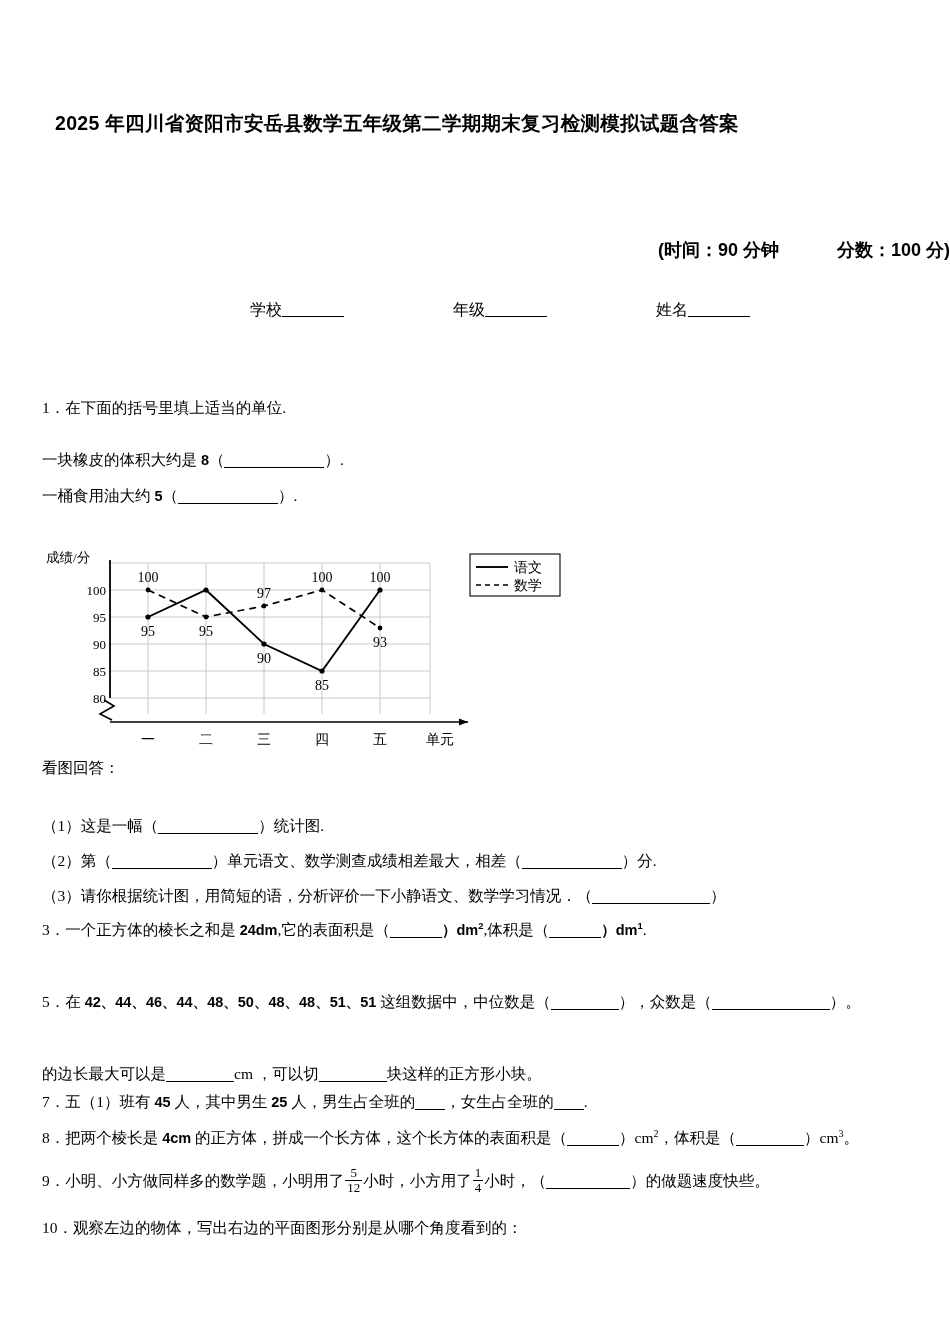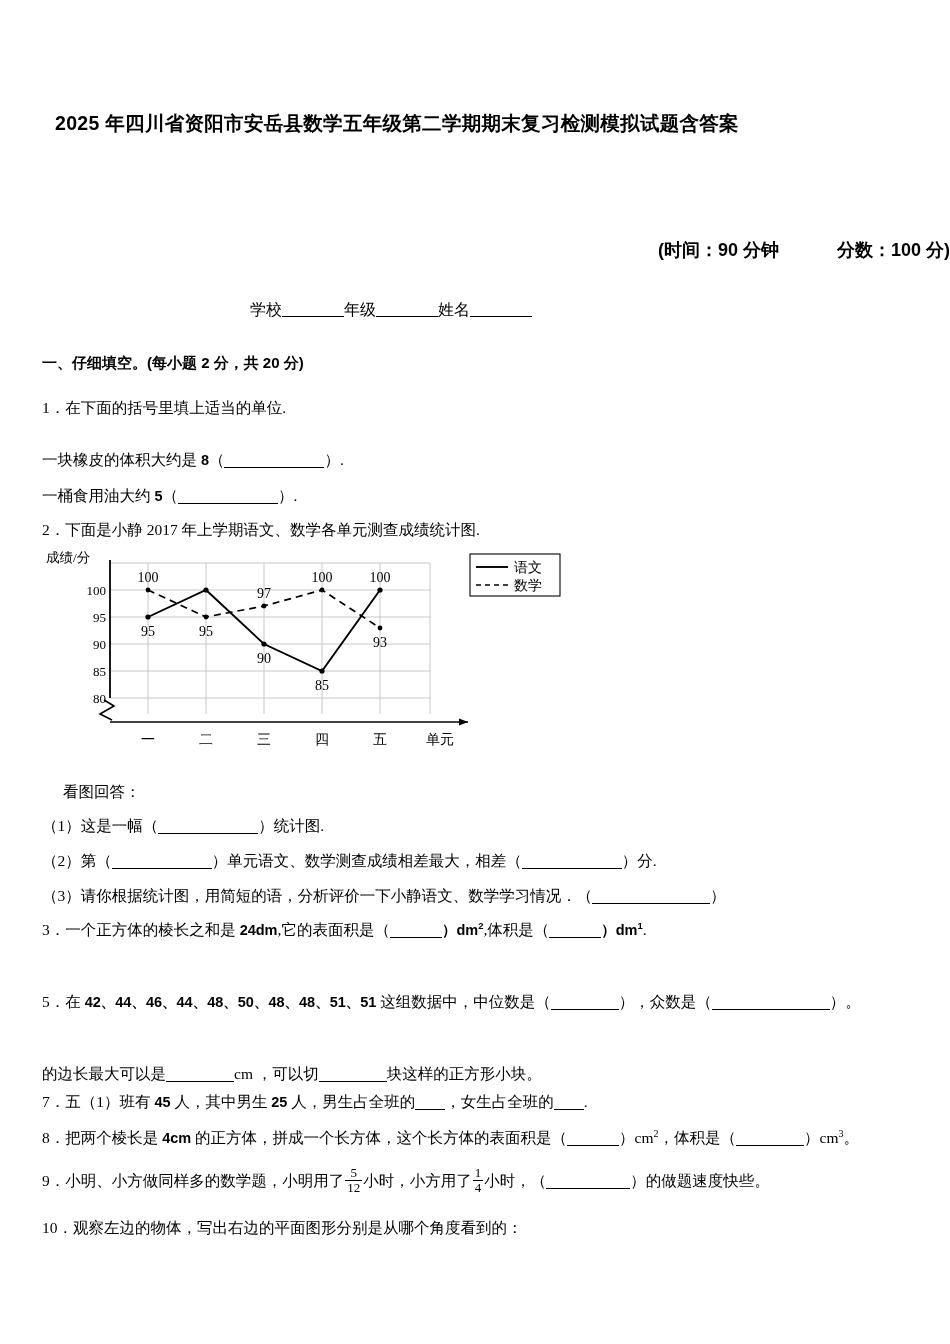--- a/index.html
+++ b/index.html
@@ -46,20 +46,21 @@
   }
   .meta-line .gap { display: inline-block; width: 58px; }
 
   .fields-line {
     position: absolute;
     top: 300px;
     left: 250px;
     width: 500px;
     font-size: 16px;
     display: flex;
+    justify-content: space-between;
   }
   .field-item { white-space: nowrap; }
   .ul-s { border-bottom: 1.2px solid #000; display: inline-block; width: 62px; height: 1em; vertical-align: -2px; }
 
   
   .q {
     position: absolute;
     left: 42px;
     font-size: 15.5px;
     line-height: 1.5;
@@ -113,35 +114,31 @@
   <div class="meta-line">
     <span>(时间：90 分钟</span><span class="gap"></span><span>分数：100 分)</span>
   </div>
 
   <div class="fields-line">
     <span class="field-item"><span>学校</span><span class="ul-s"></span></span>
     <span class="field-item"><span>年级</span><span class="ul-s"></span></span>
     <span class="field-item"><span>姓名</span><span class="ul-s"></span></span>
   </div>
 
-  <div class="q section-head" style="top:352px;">一、仔细填空。(每小题 2 分，共 20 分)</div>
 
   <div class="q" style="top:396px;">
     <span>1．</span><span>在下面的括号里填上适当的单位.</span>
   </div>
   <div class="q" style="top:448px;">
     <span>一块橡皮的体积大约是 </span><b class="ltn">8</b>（<span class="bl bl-xl"></span><span>）.</span>
   </div>
   <div class="q" style="top:484px;">
     <span>一桶食用油大约 </span><b class="ltn">5</b>（<span class="bl bl-xl"></span><span>）.</span>
   </div>
 
-  <div class="q" style="top:518px;">
-    <span>2．</span><span>下面是小静 2017 年上学期语文、数学各单元测查成绩统计图.</span>
-  </div>
 
   <div class="chart-wrap">
     <svg class="chart-svg" width="560" height="212" viewBox="0 0 560 212">
 
       <g stroke="#c8c8c8" stroke-width="1">
         <line x1="72" y1="15" x2="392" y2="15"></line>
         <line x1="72" y1="42" x2="392" y2="42"></line>
         <line x1="72" y1="69" x2="392" y2="69"></line>
         <line x1="72" y1="96" x2="392" y2="96"></line>
         <line x1="72" y1="123" x2="392" y2="123"></line>
@@ -217,21 +214,21 @@
       <g>
         <rect x="432" y="6" width="90" height="42" fill="#fff" stroke="#000" stroke-width="1.1"></rect>
         <line x1="438" y1="19" x2="470" y2="19" stroke="#000" stroke-width="1.9"></line>
         <text x="476" y="24" font-family="Liberation Serif, serif" font-size="14" fill="#000">语文</text>
         <line x1="438" y1="37" x2="470" y2="37" stroke="#000" stroke-width="1.5" stroke-dasharray="5,4"></line>
         <text x="476" y="42" font-family="Liberation Serif, serif" font-size="14" fill="#000">数学</text>
       </g>
     </svg>
   </div>
 
-  <div class="q" style="top:780px;margin-left:21px;">看图回答：</div>
+  <div class="q" style="top:756px;">看图回答：</div>
   <div class="q" style="top:814px;">
     <span>（1）</span><span>这是一幅（</span><span class="bl bl-xl"></span><span>）统计图.</span>
   </div>
   <div class="q" style="top:849px;">
     <span>（2）</span><span>第（</span><span class="bl bl-xl"></span><span>）单元语文、数学测查成绩相差最大，相差（</span><span class="bl bl-xl"></span><span>）分.</span>
   </div>
   <div class="q" style="top:884px;">
     <span>（3）</span><span>请你根据统计图，用简短的语，分析评价一下小静语文、数学学习情况．（</span><span class="bl bl-xxl"></span><span>）</span>
   </div>
 

